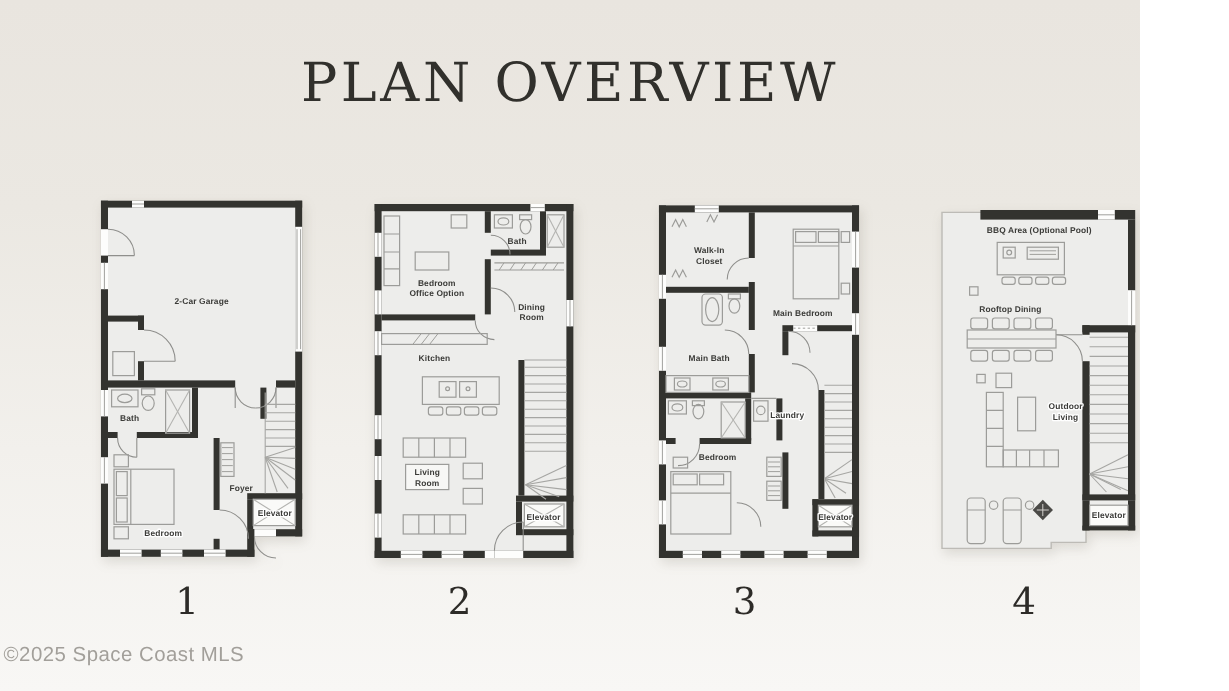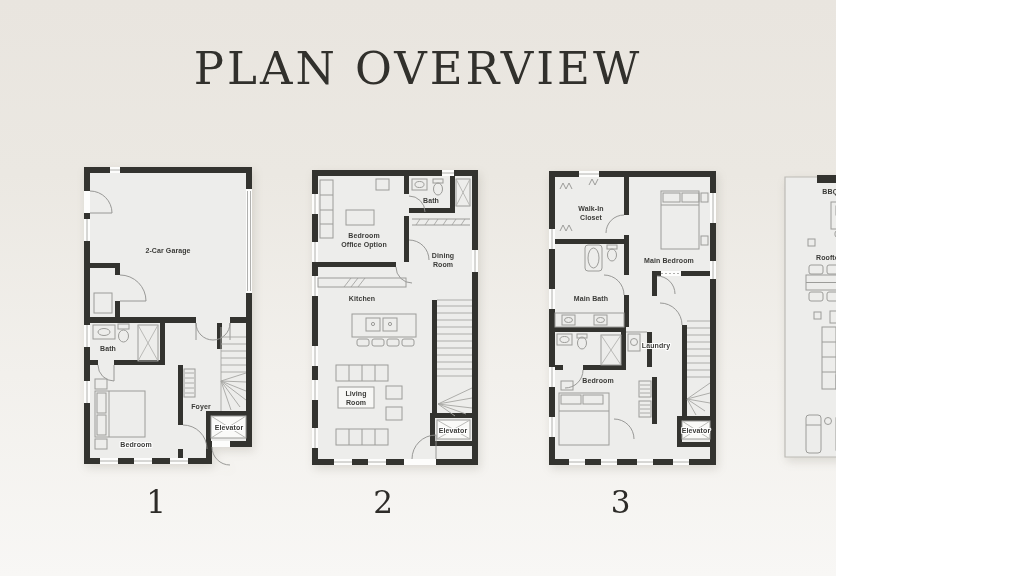--- a/index.html
+++ b/index.html
@@ -1,16 +1,16 @@
 <!DOCTYPE html>
 <html><head>
 <meta charset="utf-8">
 <style>
   html,body{margin:0;padding:0}
-  .stage{position:relative;width:836px;height:576px;overflow:hidden;
+  .stage{position:relative;width:950px;height:576px;overflow:hidden;
     background:linear-gradient(180deg,#e9e5df 0%,#ebe8e2 30%,#f2f0ec 65%,#f8f7f5 100%);
     font-family:"Liberation Sans",sans-serif}
   .title{position:absolute;top:42px;left:0;width:100%;margin:0;text-align:center;
     font-family:"DejaVu Serif",serif;font-weight:400;font-size:45px;letter-spacing:3px;color:#31302c}
   .plan{position:absolute;filter:drop-shadow(2px 4px 5px rgba(90,80,65,.16))}
   .num{position:absolute;top:484px;text-align:center;font-family:"DejaVu Serif",serif;
     font-size:31px;color:#2d2b28;transform:translateX(-12px)}
   .copyright{position:absolute;left:3px;top:536px;font-size:17px;color:#a29f9a;letter-spacing:.4px}
   
   .flr{fill:#ededeb}
@@ -537,13 +537,14 @@
       <text class="lbl halo" x="104" y="166">Outdoor</text>
       <text class="lbl halo" x="104" y="175">Living</text>
     </svg>
   </div>
 
   <div class="num" style="left:84px;width:168px">1</div>
   <div class="num" style="left:312px;width:166px">2</div>
   <div class="num" style="left:549px;width:167px">3</div>
   <div class="num" style="left:784px;width:163px">4</div>
 
+  <div class="copyright">©2025 Space Coast MLS</div>
 </div>
 
 </body></html>

